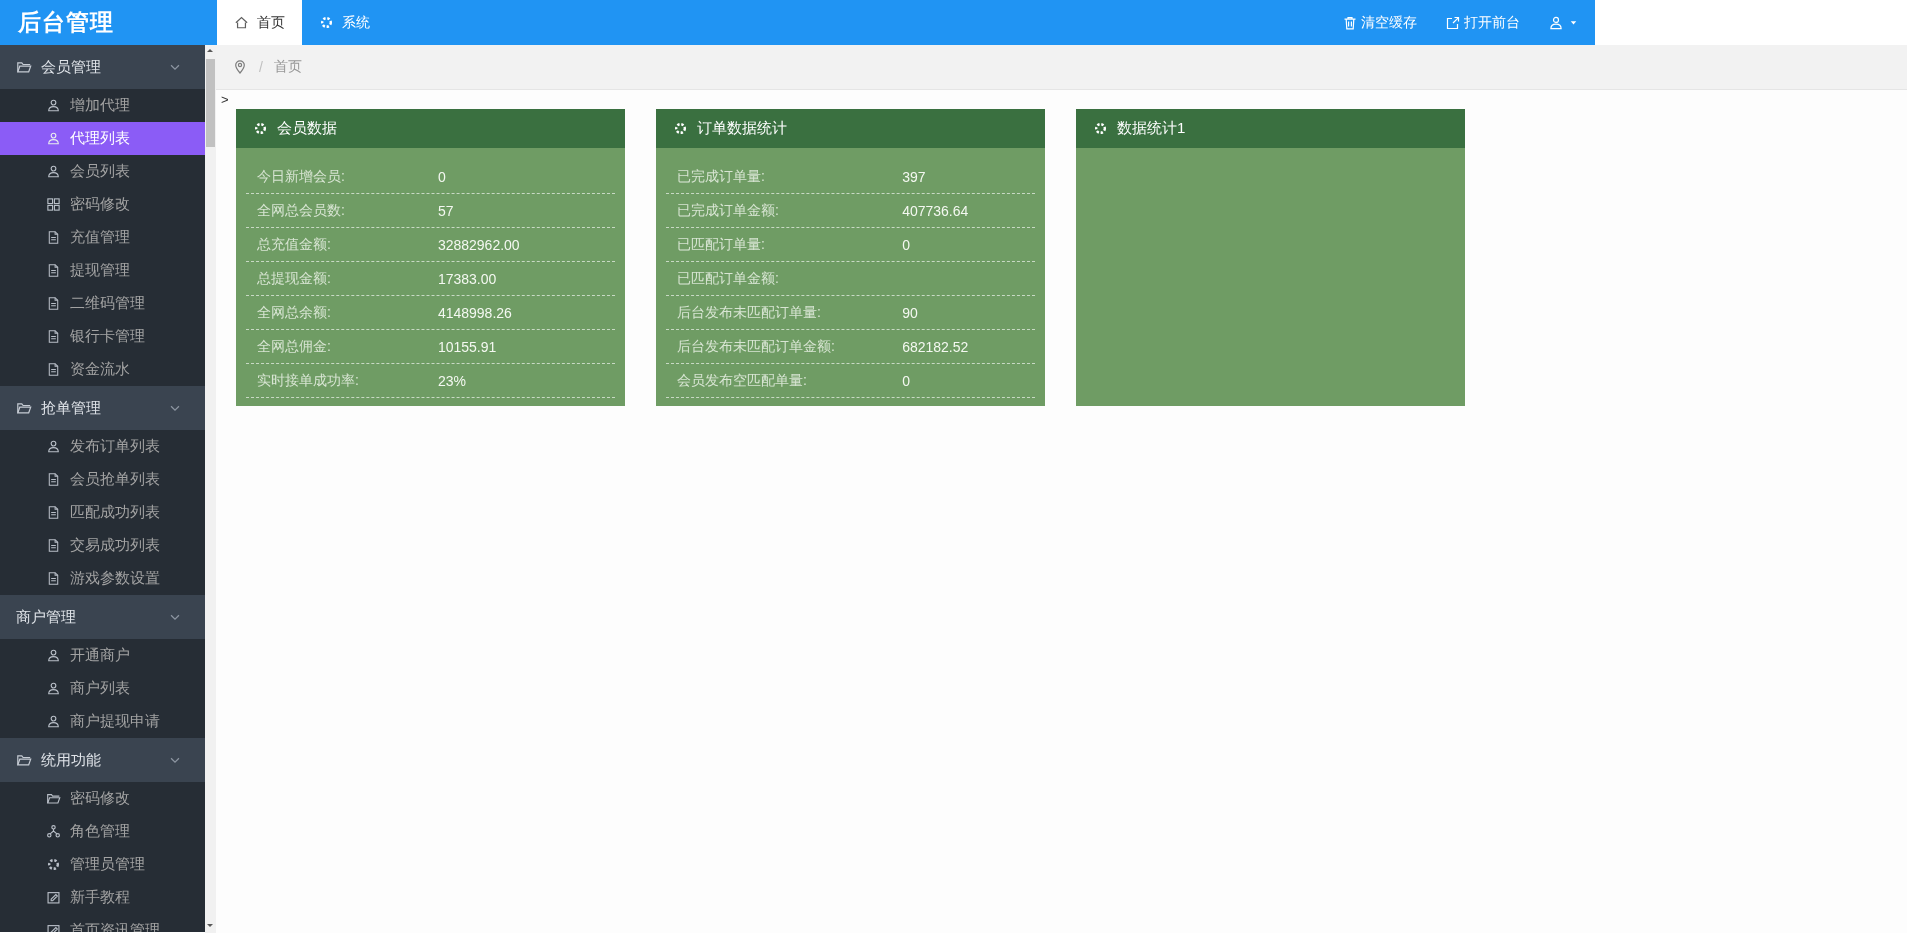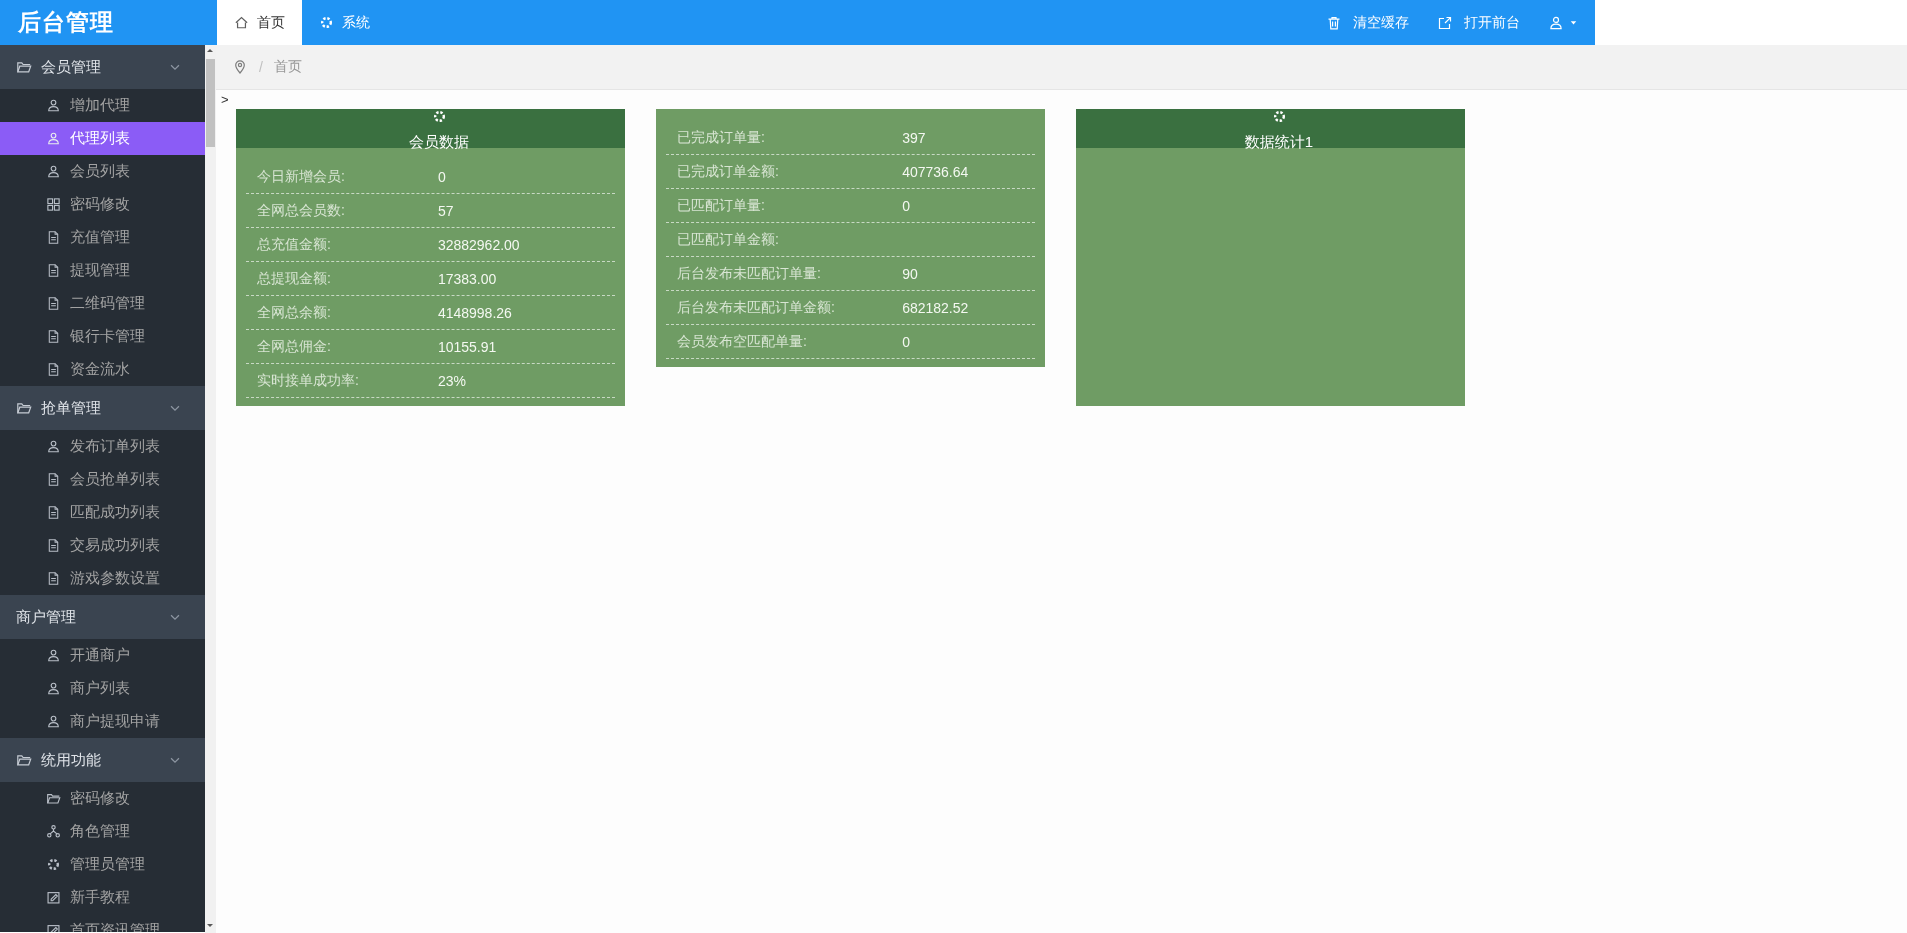--- a/index.html
+++ b/index.html
@@ -15,21 +15,21 @@
     font-size:23px; font-weight:bold; letter-spacing:1px; color:#fff; }
   .tabs { display:flex; margin-left:12px; }
   .tab { display:flex; align-items:center; gap:8px; padding:0 17px;
     font-size:14px; color:#fff; cursor:pointer; }
   .tab .icon { color:#fff; }
   .tab .icon svg { width:15px; height:15px; }
   .tab.active { background:#fff; color:#333; }
   .tab.active .icon { color:#5f5f5f; }
   .header-actions { margin-left:auto; display:flex; align-items:center;
     gap:28px; padding-right:16px; font-size:14px; }
-  .action { display:flex; align-items:center; gap:11px; cursor:pointer; }
+  .action { display:flex; align-items:center; gap:3px; cursor:pointer; }
   .user-menu { display:flex; align-items:center; gap:4px; cursor:pointer; }
   .user-menu .caret svg { width:11px; height:11px; }
 
   
   .sidebar { position:absolute; top:45px; left:0; width:205px; bottom:1px;
     background:#262d35; overflow:hidden; }
   .section-header { height:44px; display:flex; align-items:center;
     padding:0 14px 0 16px; background:#3a4450; color:#dfe3e8; font-size:15px; cursor:pointer; }
   .section-header .icon { margin-right:9px; color:#c6ccd4; }
   .section-header .chevron { margin-left:auto; color:#8d96a2; }
@@ -57,21 +57,21 @@
   .breadcrumb { height:45px; background:#f2f2f2; border-bottom:1px solid #e5e5e5;
     display:flex; align-items:center; padding-left:16px; color:#979797; font-size:14px; gap:11px; }
   .breadcrumb .icon { color:#7d7d7d; }
   .breadcrumb .sep { color:#c0c0c0; }
   .content { position:relative; padding-top:19px; }
   .stray-marker { position:absolute; top:2px; left:5px; color:#333; font-size:13px; }
 
   .panels { display:flex; gap:31px; padding-left:20px; }
   .panel { width:389px; }
   .panel-header { height:39px; background:#3a7040; color:#fff; display:flex;
-    align-items:center; padding-left:17px; gap:9px; font-size:15px;flex-direction:column; }
+    align-items:center; padding-left:17px; gap:9px; font-size:15px; }
   .panel-header .icon { color:#fff; }
   .panel-header .icon svg { width:15px; height:15px; }
   .panel-body { height:258px; background:#6f9c64; padding-top:12px; overflow:hidden; }
   .prow { height:34px; margin:0 10px; display:flex; align-items:center;
     border-bottom:1px dashed rgba(255,255,255,.62); font-size:14px; }
   .prow .plabel { color:#d8e5d3; width:52%; padding-left:11px; }
   .prow .pvalue { color:#f4f8f1; }
   .panel:nth-child(2) .plabel { width:64%; }
 </style>
 </head>
@@ -450,20 +450,28 @@
               <span class="plabel">全网总佣金:</span>
               <span class="pvalue">10155.91</span>
             </div>
             <div class="prow">
               <span class="plabel">实时接单成功率:</span>
               <span class="pvalue">23%</span>
             </div>
           </div>
         </div>
         <div class="panel">
+          <div class="panel-header">
+            <span class="icon">
+              <svg viewBox="0 0 16 16" fill="none" stroke="currentColor">
+                <circle cx="8" cy="8" r="4.6" stroke-width="2.6" stroke-dasharray="2.5 1.9"></circle>
+              </svg>
+            </span>
+            <span>订单数据统计</span>
+          </div>
           <div class="panel-body">
             <div class="prow">
               <span class="plabel">已完成订单量:</span>
               <span class="pvalue">397</span>
             </div>
             <div class="prow">
               <span class="plabel">已完成订单金额:</span>
               <span class="pvalue">407736.64</span>
             </div>
             <div class="prow">

